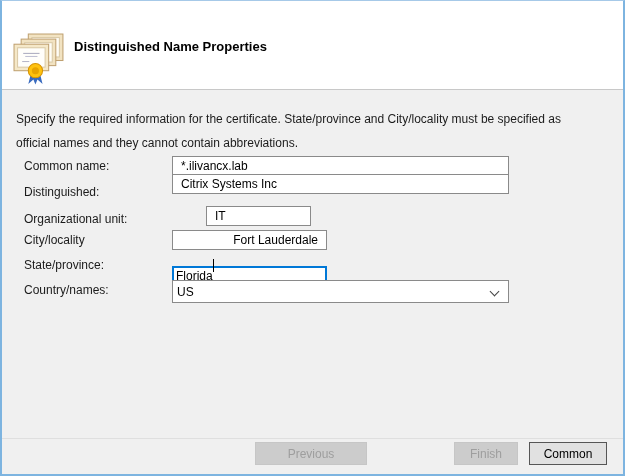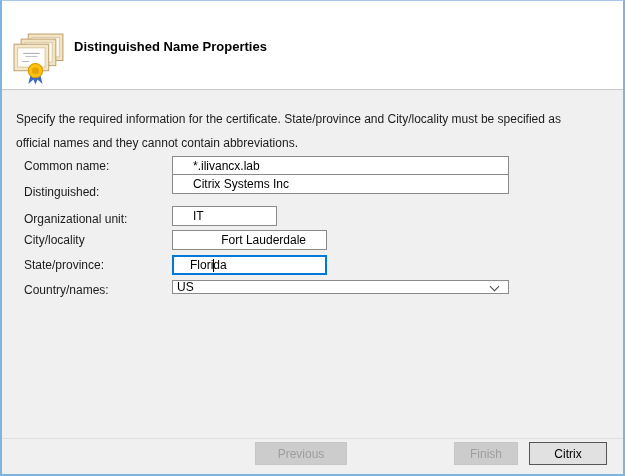--- a/index.html
+++ b/index.html
@@ -17,40 +17,40 @@
   .close-btn{left:583px;font-size:16px;}
   
   .header-icon{position:absolute;left:11px;top:32px;width:53px;height:53px;}
   .header-title{position:absolute;left:72px;top:38px;font-size:13px;font-weight:bold;color:#000;white-space:nowrap;}
   
   .content{position:absolute;left:0;top:88px;width:100%;height:388px;background:#f0f0f0;border-top:1px solid #c8c8c8;}
   .instruction{position:absolute;left:14px;top:17px;width:578px;font-size:12px;line-height:24px;color:#1b1b1b;}
   
   .row-label{position:absolute;left:22px;font-size:12px;color:#1b1b1b;white-space:nowrap;}
   .tb{position:absolute;left:170px;height:20px;border:1px solid #8a8a8a;background:#fff;
-      font-size:12px;color:#000;padding:1px 20px;outline:none;}
-  .tb.focused{border:2px solid #0078d7;padding:1px 16px;}
+      font-size:12px;color:#000;padding:1px 8px;outline:none;}
+  .tb.focused{border:2px solid #0078d7;padding:1px 2px;margin-top:11px;}
   .w-full{width:337px;}
   .w-small{width:105px;}
   .w-med{width:155px;}
   .field-wrap{position:absolute;left:0;top:0;width:100%;height:100%;}
   .caret{position:absolute;left:211px;width:1px;height:13px;background:#000;}
-  .combo{position:absolute;left:170px;width:337px;height:14px;border:1px solid #8a8a8a;background:#fff;
+  .combo{position:absolute;left:170px;width:337px;height:23px;border:1px solid #8a8a8a;background:#fff;
       font-size:12px;color:#000;padding:2px 4px;display:flex;align-items:center;justify-content:space-between;}
   .chev{width:10px;height:10px;position:relative;margin-right:4px;flex:0 0 auto;}
   .chev::before{content:"";position:absolute;left:1px;top:1px;width:6px;height:6px;
       border-right:1px solid #444;border-bottom:1px solid #444;transform:rotate(45deg);}
   
   .btn-sep{position:absolute;left:0px;top:437px;width:100%;height:1px;background:#dfdfdf;}
   .btn{position:absolute;top:441px;height:23px;font-size:12px;display:flex;align-items:center;justify-content:center;
        border:1px solid #adadad;background:#e1e1e1;color:#000;padding:0;}
   .btn.disabled{background:#cccccc;border:1px solid #c6c6c6;color:#9e9e9e;}
   .btn.default{background:#e5f1fb;border:2px solid #0078d7;}
   .btn.cancel{border:1px solid #565656;}
-  .b-prev{left:253px;width:92px;}
+  .b-prev{left:253px;width:112px;}
   .b-next{left:350px;width:80px;}
   .b-finish{left:452px;width:64px;}
   .b-cancel{left:527px;width:78px;}
 </style>
 </head>
 <body>
 
 <div class="window">
 
 
@@ -91,34 +91,34 @@
 
     <div class="field-wrap">
 
       <label class="row-label" style="top:69px">Common name:</label>
       <input class="tb w-full" style="top: 66px;" value="*.ilivancx.lab">
 
       <label class="row-label" style="top:95px">Distinguished:</label>
       <input class="tb w-full" style="top: 84px;" value="Citrix Systems Inc">
 
       <label class="row-label" style="top:122px">Organizational unit:</label>
-      <input class="tb w-small" style="top: 116px;" value="IT">
+      <input class="tb w-small" style="top: 116px; margin-left: 34px;" value="IT">
 
       <label class="row-label" style="top:143px">City/locality</label>
       <input class="tb w-med" style="top: 140px; text-align: right;" value="Fort Lauderdale">
 
       <label class="row-label" style="top:168px">State/province:</label>
       <input class="tb w-med focused" style="top: 165px;" value="Florida">
       <span class="caret" style="top:169px"></span>
 
       <label class="row-label" style="top:193px">Country/names:</label>
       <div class="combo" style="top:190px">
         <span>US</span>
         <span class="chev"></span>
       </div>
     </div>
   </div>
 
   <div class="btn-sep"></div>
   <button class="btn disabled b-prev" disabled="">Previous</button>
   <button class="btn disabled b-finish" disabled="">Finish</button>
-  <button class="btn cancel b-cancel">Citrix</button>
+  <button class="btn cancel b-cancel">Common</button>
 </div>
 
 </body></html>

